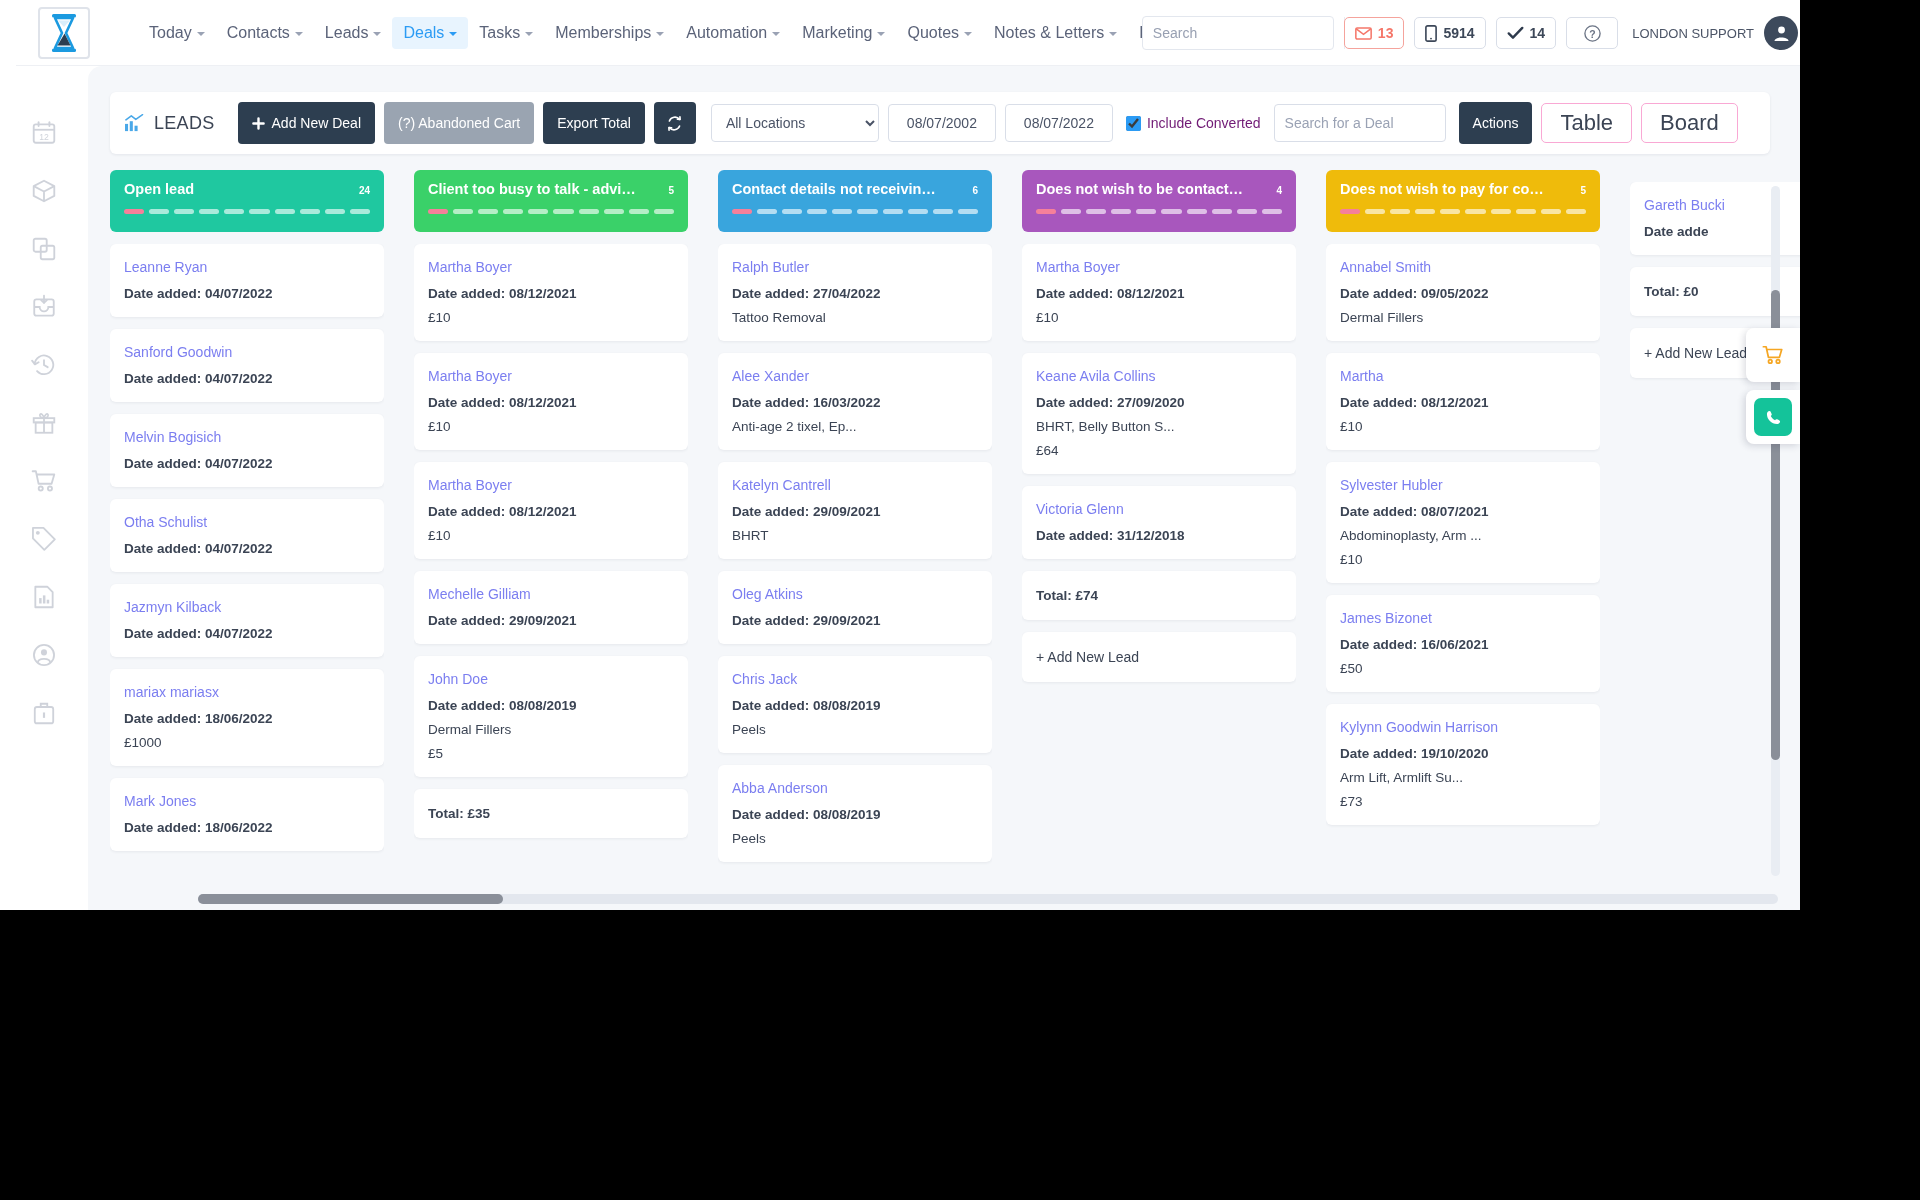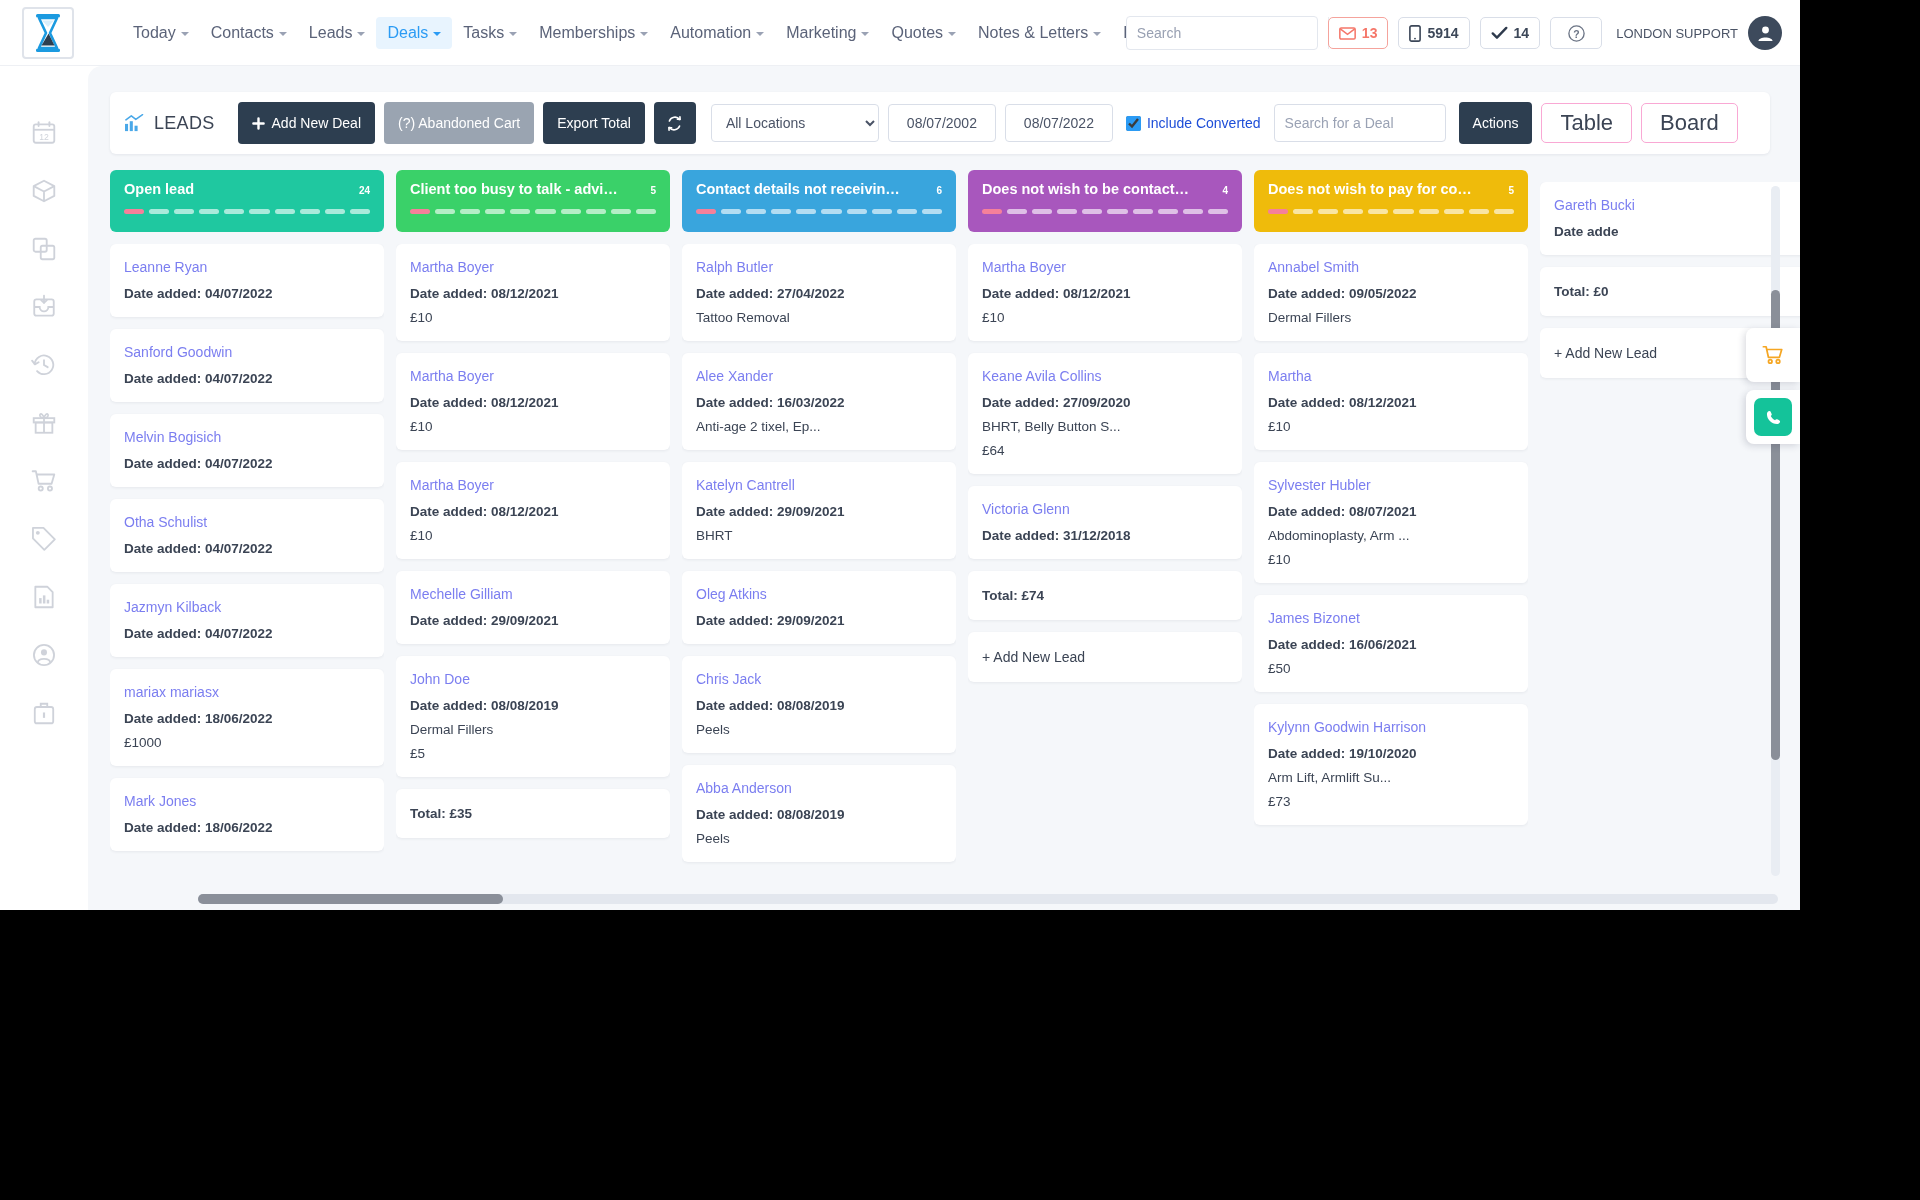--- a/index.html
+++ b/index.html
@@ -11,21 +11,21 @@
   }
   #app {
     position: absolute; left: 0; top: 0;
     width: 1800px; height: 910px;
     background: #ffffff;
     overflow: hidden;
   }
 
   
   #topnav {
-    position: absolute; left: 0; top: 0;
+    position: absolute; left: 16px; top: 0;
     width: 1800px; height: 66px;
     background: #ffffff;
     border-bottom: 1px solid #eef0f4;
     display: flex; align-items: center;
   }
   #logo-box {
     width: 52px; height: 52px; margin-left: 22px;
     border: 2px solid #dfe3ea; border-radius: 4px;
     display: flex; align-items: center; justify-content: center;
     flex: 0 0 auto;
@@ -132,21 +132,21 @@
     margin-left: 6px; cursor: pointer;
   }
   .tb-date {
     height: 38px; width: 108px; padding: 0 10px;
     border: 1px solid #d9dee8; border-radius: 4px;
     font-size: 14px; color: #4a5366; background: #fff; text-align: center;
     font-family: "Liberation Sans", sans-serif; cursor: pointer; outline: none;
   }
   #conv-wrap { display: flex; align-items: center; gap: 6px; margin: 0 4px; }
   #conv-check { width: 15px; height: 15px; accent-color: #2b9bf4; cursor: pointer; }
-  #conv-label { font-size: 14px; color: #1d4ed8; white-space: nowrap; }
+  #conv-label { font-size: 14px; color: #701a75; white-space: nowrap; }
   #deal-search {
     height: 38px; width: 172px; padding: 0 10px;
     border: 1px solid #d9dee8; border-radius: 4px;
     font-size: 14px; color: #4a5366; background: #fff;
     font-family: "Liberation Sans", sans-serif; outline: none;
   }
   #deal-search::placeholder { color: #9aa2b4; }
   #actions-btn { margin-left: 4px; }
   .view-btn {
     height: 40px; padding: 0 18px; border: 1px solid #f9a8d4;
@@ -154,21 +154,21 @@
     font-size: 22px; display: flex; align-items: center; justify-content: center;
     cursor: pointer; font-family: "Liberation Sans", sans-serif;
   }
 
   
   #board {
     position: absolute; left: 22px; top: 104px;
     width: 1690px; height: 730px;
     overflow: hidden;
   }
-  #board-inner { display: flex; gap: 12px; height: 700px; }
+  #board-inner { display: flex; gap: 30px; height: 700px; }
   .column { width: 274px; flex: 0 0 274px; display: flex; flex-direction: column; }
   .col-head {
     height: 62px; border-radius: 6px; padding: 11px 14px 0 14px;
     display: flex; flex-direction: column; justify-content: flex-start;
     color: #fff; flex: 0 0 auto;
   }
   .col-head-top { display: flex; align-items: baseline; justify-content: space-between; }
   .col-title {
     font-size: 14.5px; font-weight: bold; white-space: nowrap;
     overflow: hidden; text-overflow: ellipsis; max-width: 210px;

